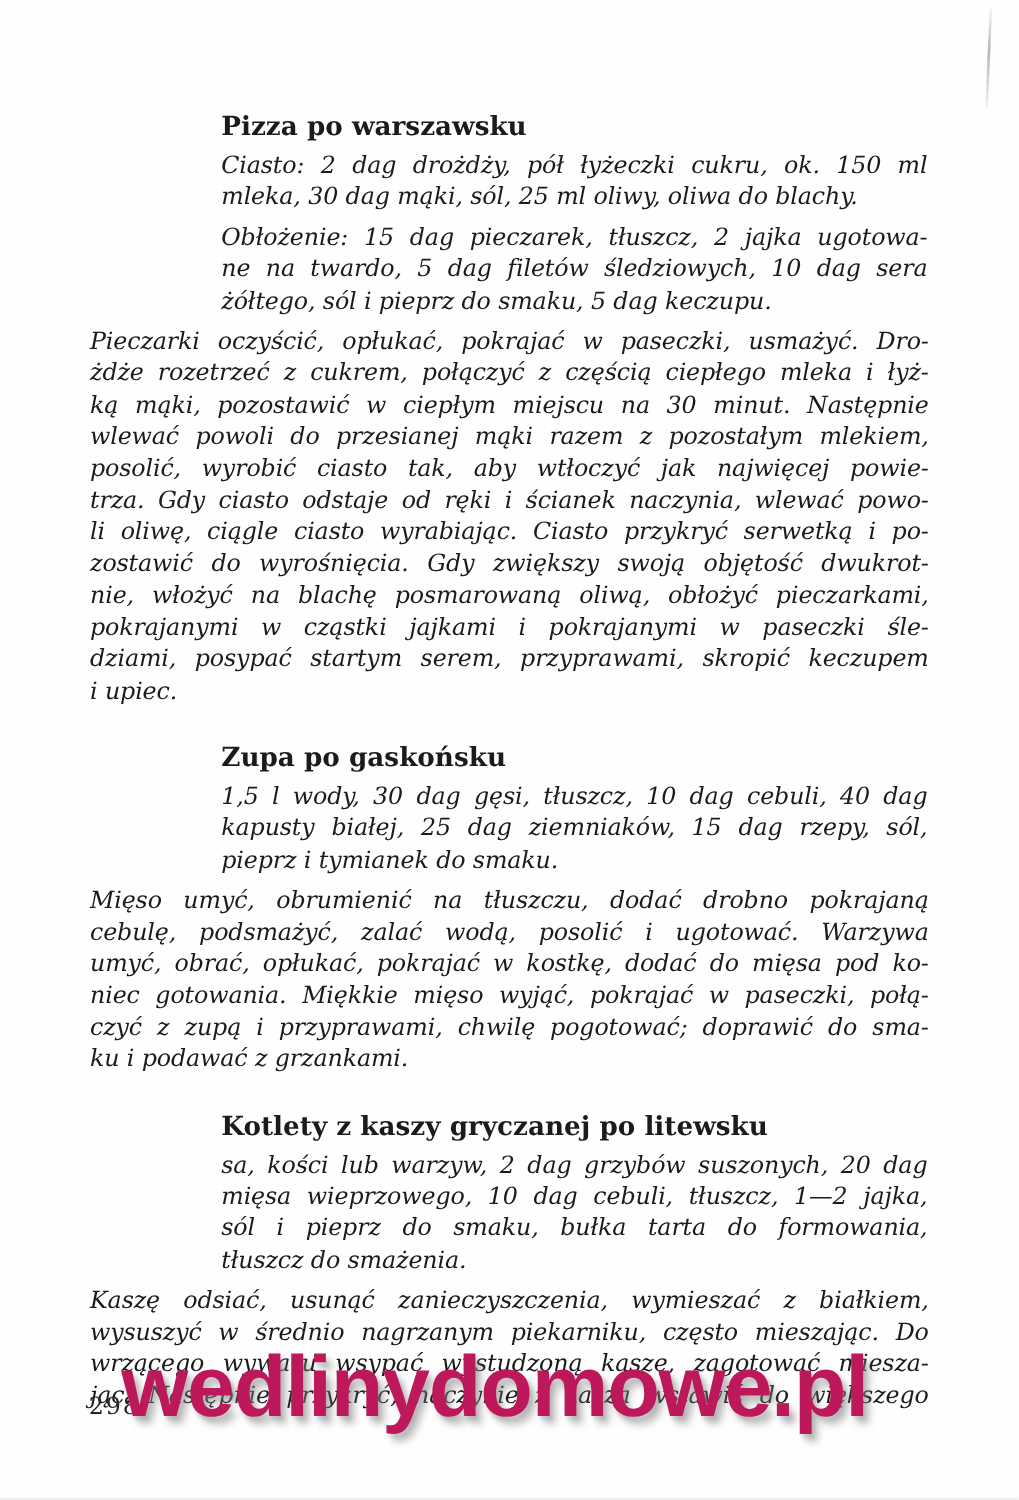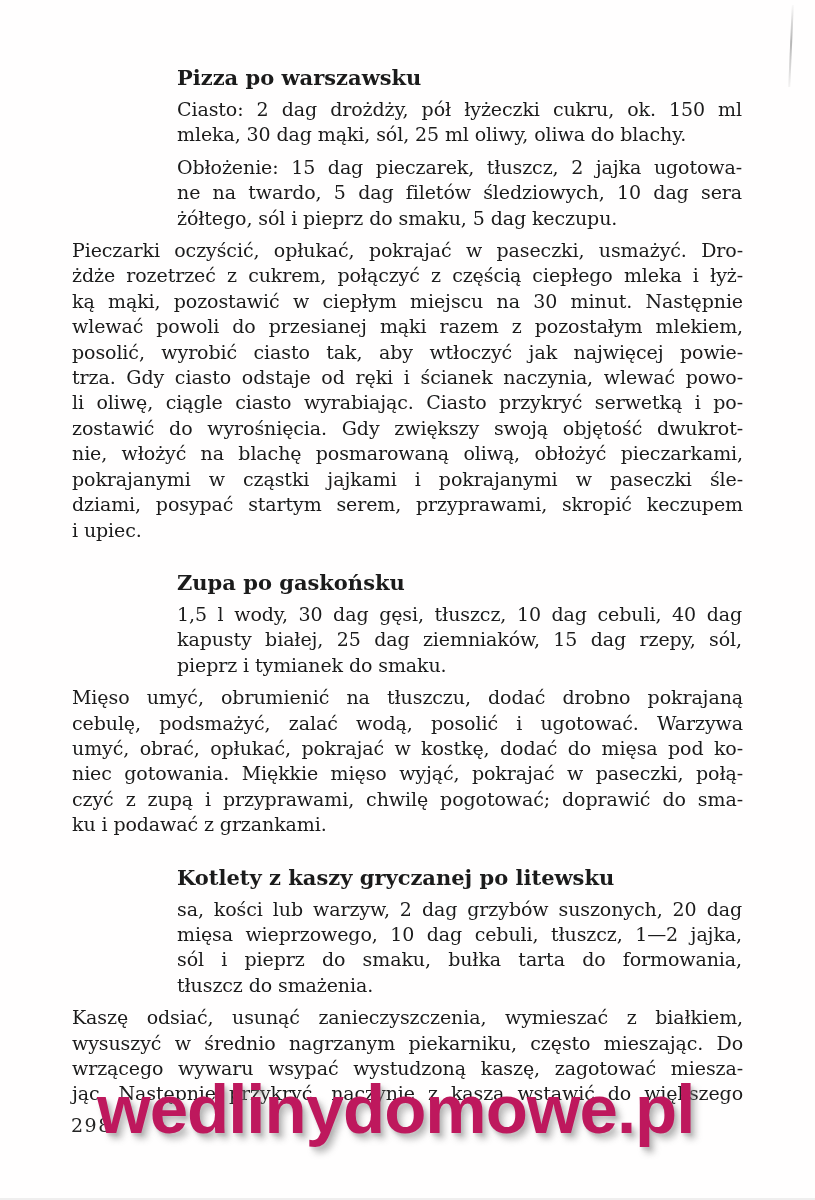--- a/index.html
+++ b/index.html
@@ -7,21 +7,21 @@
     padding: 0;
     background: #ffffff;
   }
   .page {
     position: relative;
     width: 815px;
     height: 1200px;
     background: #fffefe;
     overflow: hidden;
     box-sizing: border-box;
-    padding-top: 65px;
+    padding-top: 88px;
     border-bottom: 2px solid rgba(190,190,190,0.25);
   }
   .doc {
     color: #1b1b1b;
     font-family: "DejaVu Serif", "Liberation Serif", serif;
     font-size: 19px;
     -webkit-font-smoothing: antialiased;
   }
   .indent {
     margin-left: 177px;
@@ -34,20 +34,21 @@
   .recipe-title {
     font-weight: bold;
     font-size: 21px;
     line-height: 26px;
     margin-top: 0;
     margin-bottom: 6px;
   }
   .sp-md { margin-top: 27px; }
   .para {
     margin-bottom: 7px;
+    font-style: italic;
   }
   .para:last-child { margin-bottom: 0; }
   .line {
     line-height: 25.4px;
     letter-spacing: -0.1px;
     text-align: justify;
     text-align-last: justify;
   }
   .line.last {
     text-align: right;

